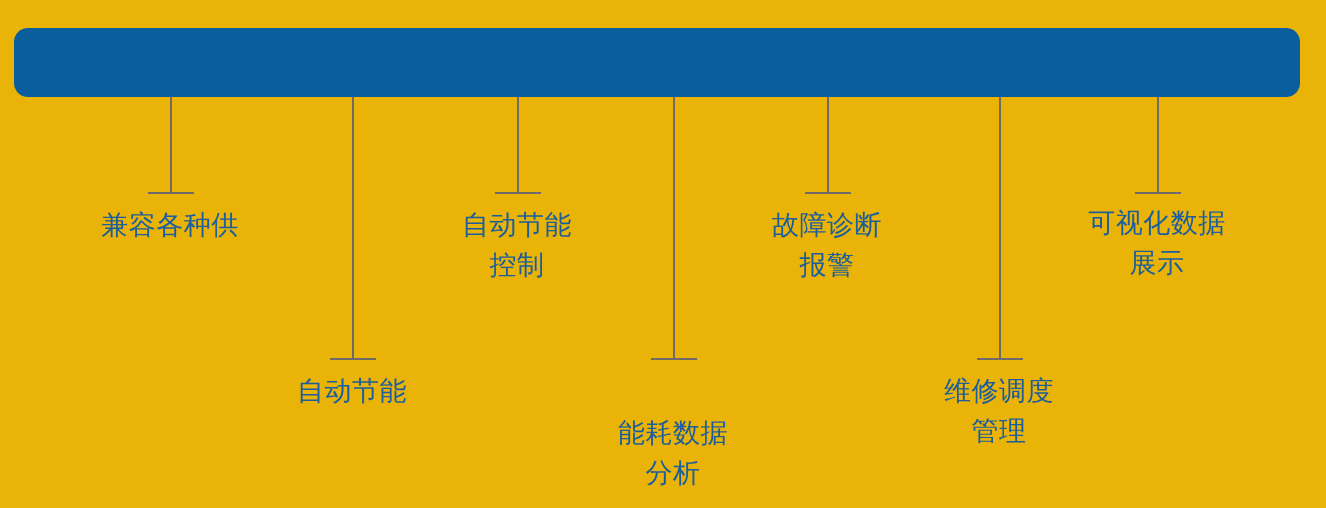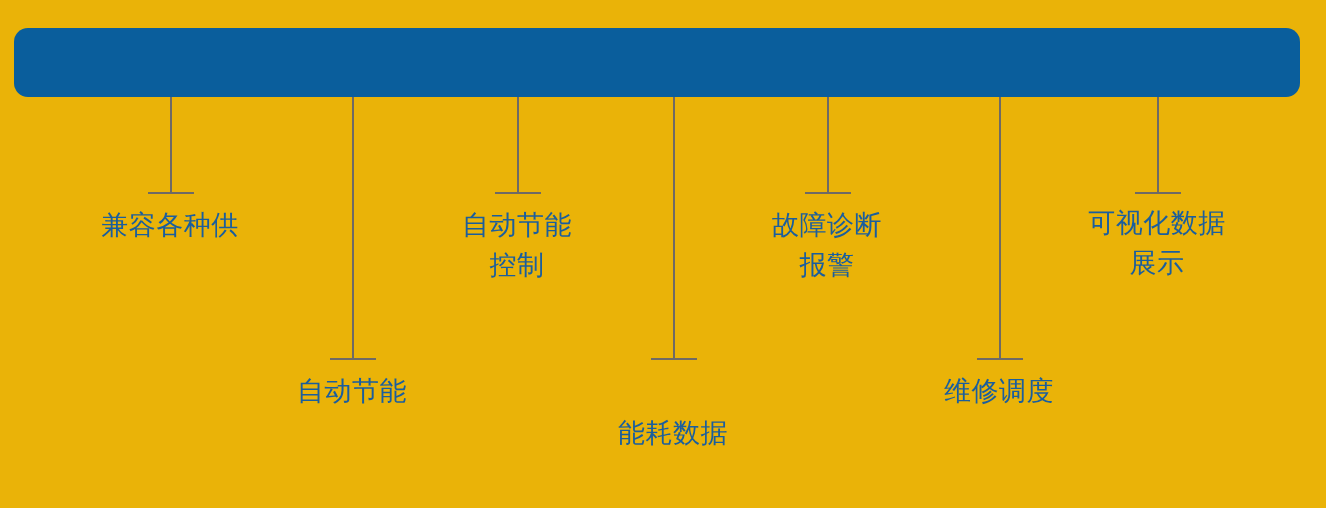--- a/index.html
+++ b/index.html
@@ -133,19 +133,21 @@
     <span class="line">可视化数据</span>
     <span class="line">展示</span>
   </div>
 
   <div class="leaf-label" style="left:202px; top:371px; width:300px;">
     <span class="line">自动节能</span>
   </div>
 
   <div class="leaf-label" style="left:523px; top:377px; width:300px;margin-top:36px;">
     <span class="line">能耗数据</span>
+    <span class="line">分析</span>
   </div>
 
   <div class="leaf-label" style="left:849px; top:371px; width:300px;">
     <span class="line">维修调度</span>
+    <span class="line">管理</span>
   </div>
 
 </div>
 
 </body></html>

